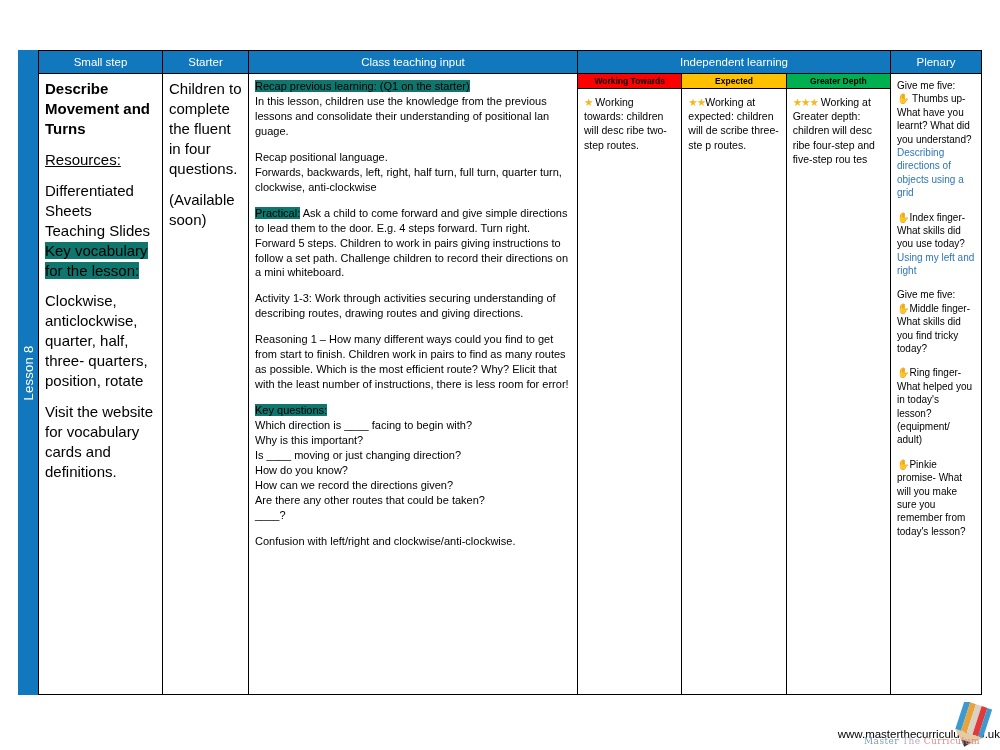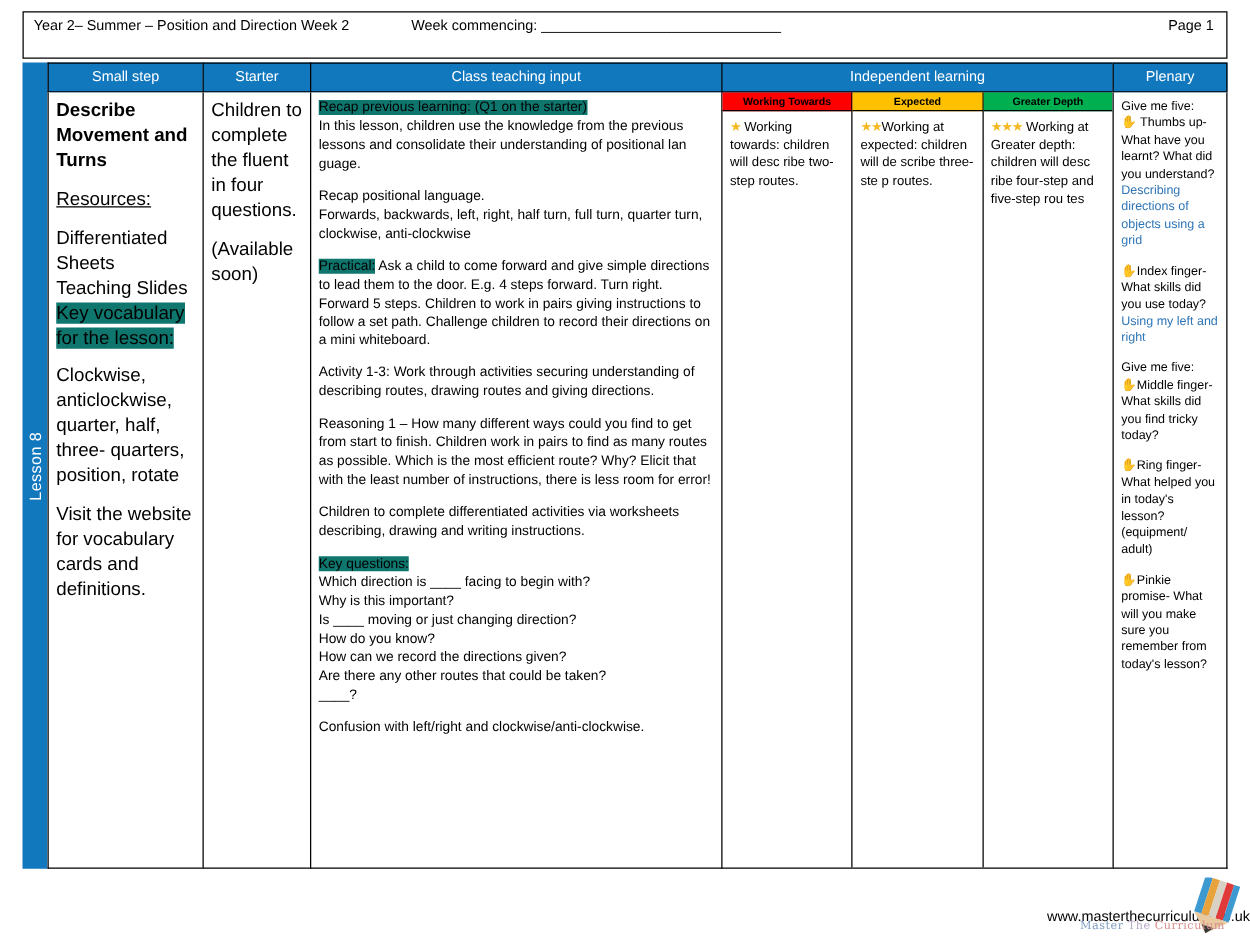--- a/index.html
+++ b/index.html
@@ -212,27 +212,20 @@
   }
   .lt1 { color: #7f9ec4; }
   .lt2 { color: #b9a9c9; }
   .lt3 { color: #d98e8e; }
 </style>
 </head>
 <body>
 
 <div class="page">
 
-  <div class="header-box">
-    <div class="header-row">
-      <div class="hdr-title">Year 2– Summer – Position and Direction Week 2</div>
-      <div class="hdr-week">Week commencing: ______________________________</div>
-      <div class="hdr-page">Page 1</div>
-    </div>
-  </div>
 
   <div class="table-wrap">
 
     <div class="lesson-band">
       <div class="lesson-band-label">Lesson 8</div>
     </div>
 
     <div class="grid">
 
       <div class="grid-head">
@@ -269,21 +262,20 @@
             <div class="blk-tight"><span class="hl">Recap previous learning: (Q1 on the starter)</span></div>
             <div class="blk">In this lesson, children use the knowledge from the previous lessons and consolidate their understanding of positional lan guage.</div>
 
             <div class="blk-tight">Recap positional language.</div>
             <div class="blk">Forwards, backwards, left, right, half turn, full turn, quarter turn, clockwise, anti-clockwise</div>
 
             <div class="blk"><span class="hl">Practical:</span><span> Ask a child to come forward and give simple directions to lead them to the door. E.g. 4 steps forward. Turn right. Forward 5 steps. Children to work in pairs giving instructions to follow a set path.  Challenge children to record their directions on a mini whiteboard.</span></div>
 
             <div class="blk">Activity 1-3: Work through activities securing understanding of describing routes, drawing routes and giving directions.</div>
             <div class="blk">Reasoning 1 – How many different ways could you find to get from start to finish.  Children work in pairs to find as many routes as possible.  Which is the most efficient route?  Why?   Elicit that with the least number of instructions, there is less room for error!</div>
-            <div class="blk">Children to complete differentiated activities via worksheets describing, drawing and writing instructions.</div>
 
             <div class="blk-tight"><span class="hl">Key questions:</span></div>
             <div class="blk-tight">Which direction is ____ facing to begin with?</div>
             <div class="blk-tight">Why is this important?</div>
             <div class="blk-tight">Is ____ moving or just changing direction?</div>
             <div class="blk-tight">How do you know?</div>
             <div class="blk-tight">How can we record the directions given?</div>
             <div class="blk-tight">Are there any other routes that could be taken?</div>
             <div class="blk">____?</div>
 

